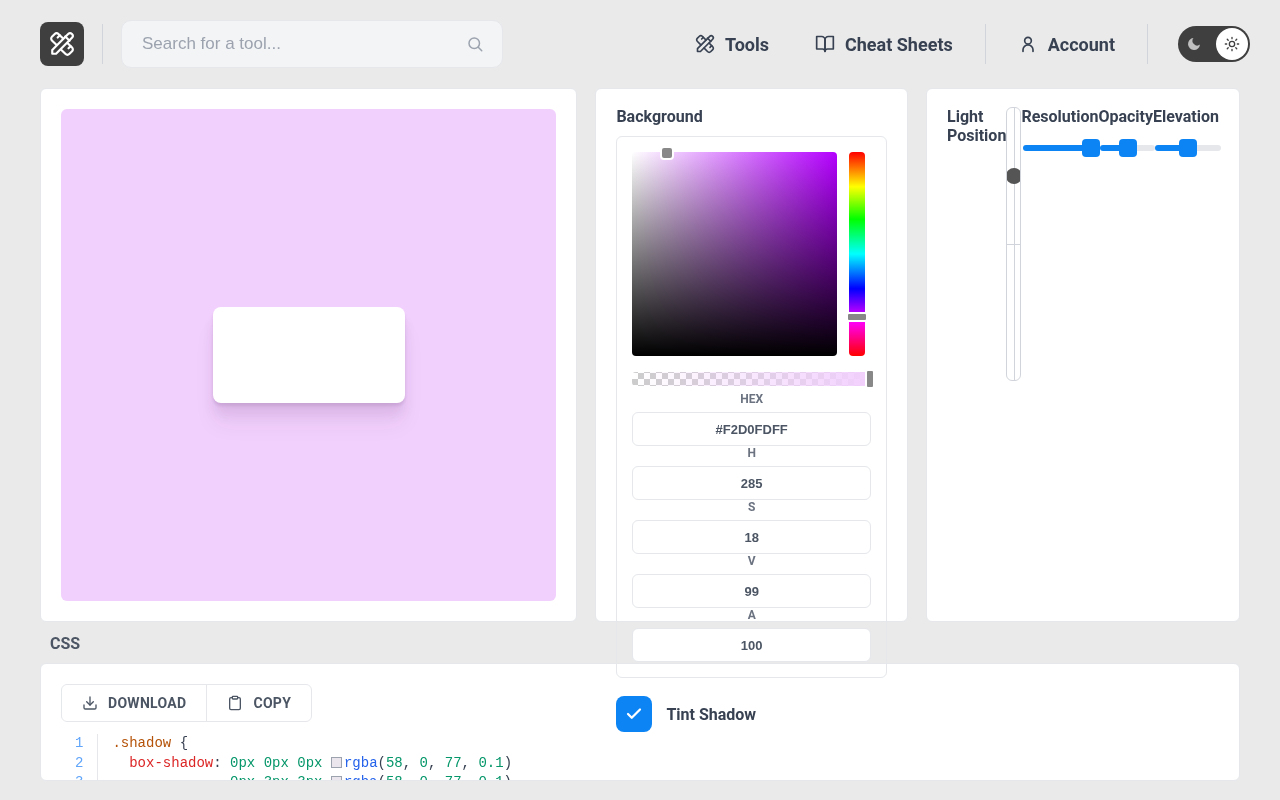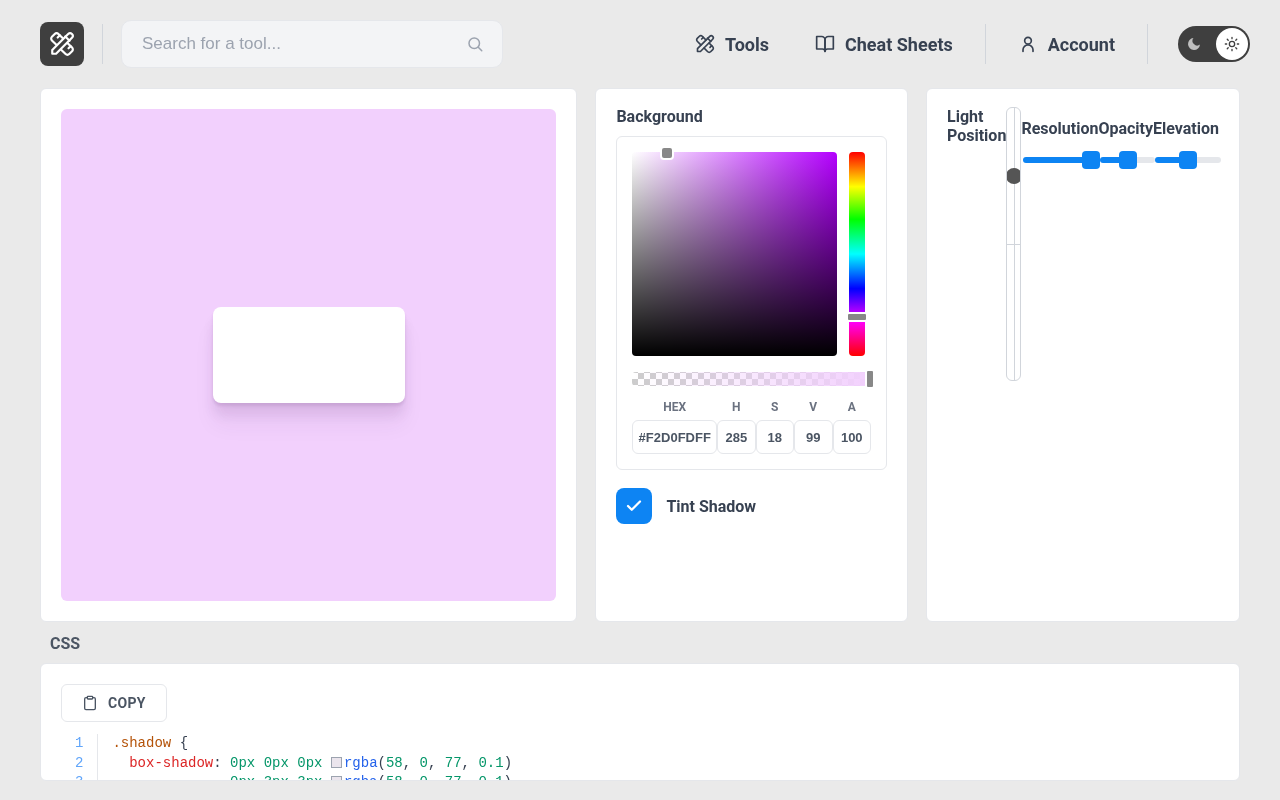--- a/index.html
+++ b/index.html
@@ -159,21 +159,21 @@
     height: 14px; border-radius: 4px;
     background:
       linear-gradient(to right, rgba(242,208,253,0), #f2d0fd),
       repeating-conic-gradient(#ccc 0% 25%, #fff 0% 50%) 0/12px 12px;
   }
   .alpha-thumb {
     position: absolute; right: -4px; top: -3px;
     width: 10px; height: 20px;
     background: #888; border: 2px solid #fff; border-radius: 3px;
   }
-  .picker-inputs { display: flex; gap: 0; margin-top: 14px; }
+  .picker-inputs { display: flex; gap: 0; margin-top: 6px; flex-direction: column; }
   .pi-col { display: flex; flex-direction: column; align-items: center; gap: 6px; flex: 1; }
   .pi-col.hex { flex: 2.2; }
   .pi-label { font-size: 12px; font-weight: 700; color: #6b7280; }
   .pi-input {
     width: 100%; height: 34px;
     border: 1px solid var(--border); border-radius: 6px;
     font-size: 13px; font-weight: 700; color: #4b5563;
     text-align: center; background: #fff;
     padding: 0 4px;
   }
@@ -201,21 +201,21 @@
   .light-grid .axis-v { position: absolute; left: 50%; top: 0; bottom: 0; width: 1px; background: #d1d5db; }
   .light-grid .axis-h { position: absolute; top: 50%; left: 0; right: 0; height: 1px; background: #d1d5db; }
   .dot-layer { position: absolute; inset: 0; padding: 20px; display: grid; grid-template-columns: repeat(8,1fr); grid-template-rows: repeat(8,1fr); }
   .dot-layer span { width: 3px; height: 3px; background: #d1d5db; border-radius: 50%; justify-self: center; align-self: center; }
   .light-handle {
     position: absolute; width: 16px; height: 16px; border-radius: 50%;
     background: #555; left: 50%; top: 25%;
     transform: translate(-50%,-50%);
   }
 
-  .slider-group { margin-top: 12px; }
+  .slider-group { margin-top: 0; }
   .slider-label { font-size: 16px; font-weight: 700; color: #374151; margin-bottom: 10px; }
   .slider {
     -webkit-appearance: none; width: 100%; height: 6px;
     background: #e5e7eb; border-radius: 3px; outline: none;
   }
   .slider::-webkit-slider-thumb {
     -webkit-appearance: none; width: 18px; height: 18px;
     background: var(--accent); border-radius: 4px; cursor: pointer;
   }
   .slider::-moz-range-thumb {
@@ -481,20 +481,28 @@
     </div>
   </div>
 </div>
 
 <div class="css-section">
   <div class="css-title">CSS</div>
   <div class="code-card">
     <div class="code-toolbar">
       <div class="tb-btn">
         <svg width="16" height="16" viewBox="0 0 24 24" fill="none" stroke="currentColor" stroke-width="2" stroke-linecap="round" stroke-linejoin="round">
+            <path d="M21 15v4a2 2 0 0 1-2 2H5a2 2 0 0 1-2-2v-4"></path>
+            <path d="M7 10l5 5 5-5"></path>
+            <path d="M12 15V3"></path>
+          </svg>
+        <span>DOWNLOAD</span>
+      </div>
+      <div class="tb-btn">
+        <svg width="16" height="16" viewBox="0 0 24 24" fill="none" stroke="currentColor" stroke-width="2" stroke-linecap="round" stroke-linejoin="round">
             <rect x="8" y="2" width="8" height="4" rx="1"></rect>
             <path d="M16 4h2a2 2 0 0 1 2 2v14a2 2 0 0 1-2 2H6a2 2 0 0 1-2-2V6a2 2 0 0 1 2-2h2"></path>
           </svg>
         <span>COPY</span>
       </div>
     </div>
     <div class="code-block">
       <div class="gutter" id="gutter">
           <div>1</div>
           <div>2</div>

